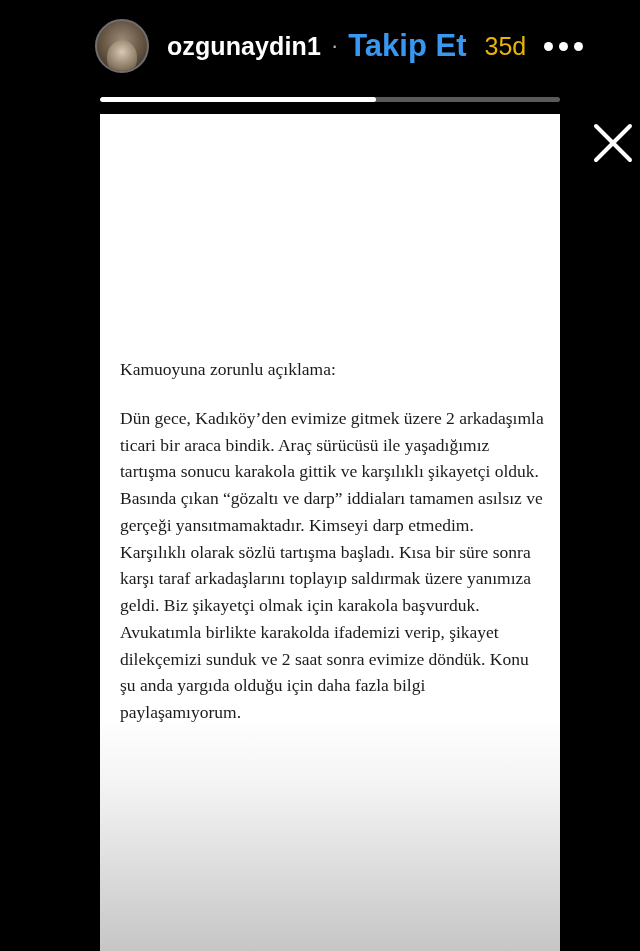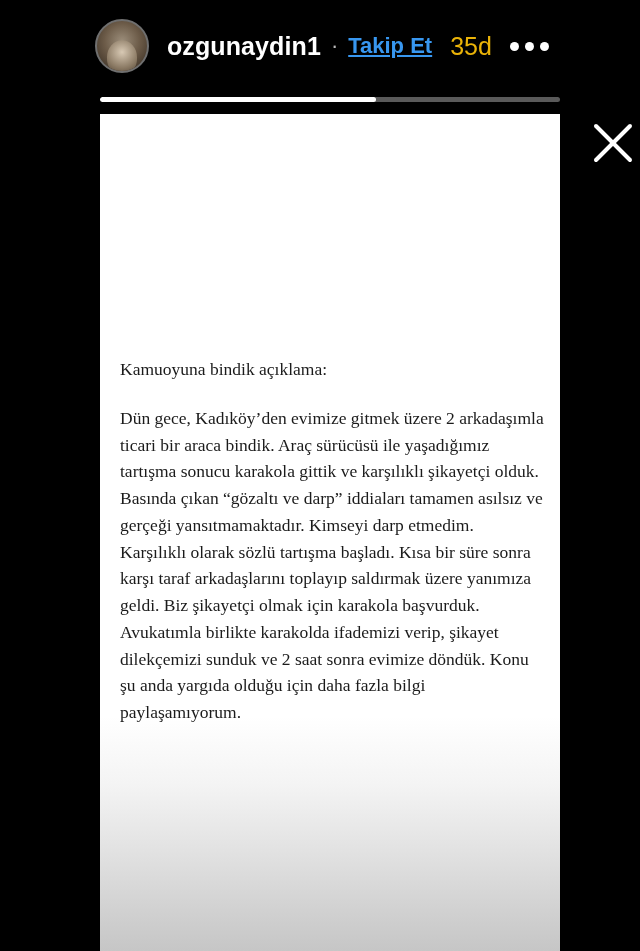--- a/index.html
+++ b/index.html
@@ -56,27 +56,26 @@
     letter-spacing: 0.1px;
   }
   .dot-sep {
     margin-left: 10px;
     color: #b9b9b9;
     font-size: 22px;
   }
   .follow-btn {
     margin-left: 10px;
     color: #3897f0;
-    font-size: 22px;
+    font-size: 31px;
     font-weight: bold;
     background: none;
     border: none;
     cursor: pointer;
     font-family: "Liberation Sans", sans-serif;
-    text-decoration: underline;
   }
   .timestamp {
     margin-left: 18px;
     color: #eab308;
     font-size: 25px;
   }
   .more-btn {
     margin-left: 18px;
     display: flex;
     align-items: center;
@@ -171,19 +170,19 @@
 
   <button class="close-btn">
     <svg width="46" height="46" viewBox="0 0 46 46" aria-hidden="true">
       <line x1="6" y1="6" x2="40" y2="40" stroke="#ffffff" stroke-width="4" stroke-linecap="round"></line>
       <line x1="40" y1="6" x2="6" y2="40" stroke="#ffffff" stroke-width="4" stroke-linecap="round"></line>
     </svg>
   </button>
 
   <div class="story-media">
     <div class="doc-text">
-      <p class="lead">Kamuoyuna bindik açıklama:</p>
+      <p class="lead">Kamuoyuna zorunlu açıklama:</p>
       <p>Dün gece, Kadıköy’den evimize gitmek üzere 2 arkadaşımla ticari bir araca bindik. Araç sürücüsü ile yaşadığımız tartışma sonucu karakola gittik ve karşılıklı şikayetçi olduk.
 Basında çıkan “gözaltı ve darp” iddiaları tamamen asılsız ve gerçeği yansıtmamaktadır.  Kimseyi darp etmedim. Karşılıklı olarak sözlü tartışma başladı. Kısa bir süre sonra karşı taraf arkadaşlarını toplayıp saldırmak üzere yanımıza geldi. Biz şikayetçi olmak için karakola başvurduk.  Avukatımla birlikte karakolda ifademizi verip, şikayet dilekçemizi sunduk ve 2 saat sonra evimize döndük. Konu şu anda yargıda olduğu için daha fazla bilgi paylaşamıyorum.</p>
     </div>
   </div>
 
 </div>
 
 </body></html>

